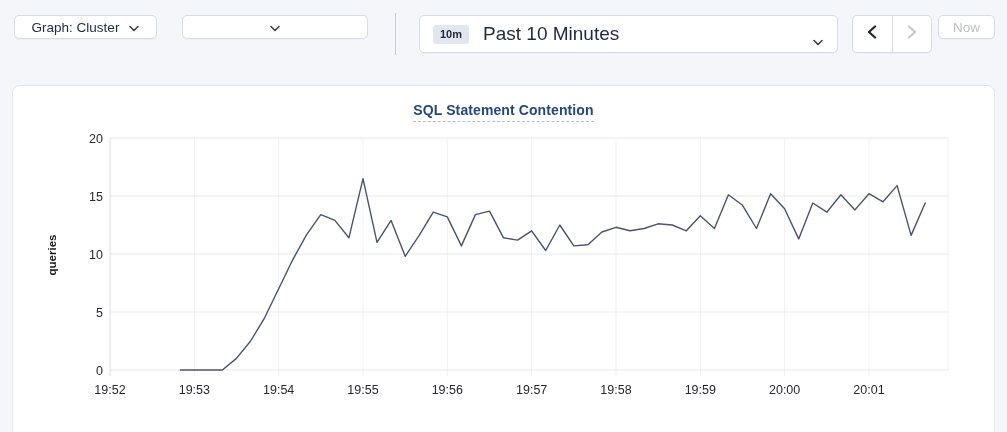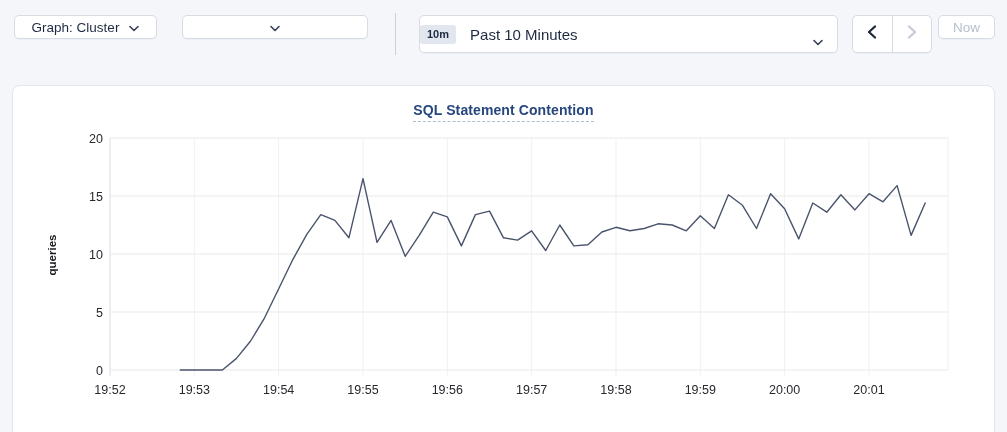--- a/index.html
+++ b/index.html
@@ -21,24 +21,24 @@
   .graph-btn{left:14px;width:143px;}
   .dash-btn{left:182px;width:186px;}
   .tb-divider{position:absolute;left:395px;top:13px;width:1px;height:42px;background:#c9cfd9;}
   .time-picker{
     position:absolute;left:419px;top:15px;width:419px;height:38px;box-sizing:border-box;
     background:#ffffff;border:1px solid #d6dbe4;border-radius:5px;
     display:flex;align-items:center;cursor:pointer;
     box-shadow:0 1px 1px rgba(40,55,80,0.03);
   }
   .time-badge{
-    background:#e2e6ee;border-radius:3px;
+    margin-left:13px;background:#e2e6ee;border-radius:3px;
     font-size:11px;font-weight:bold;color:#1e2a42;padding:4px 7px;line-height:1;
   }
-  .time-label{margin-left:14px;font-size:15px;color:#1e2a42;}
+  .time-label{margin-left:14px;font-size:19px;color:#1e2a42;}
   .time-picker .chev{position:absolute;right:14px;top:16px;}
   .arrow-group{
     position:absolute;left:852px;top:15px;width:80px;height:38px;box-sizing:border-box;
     background:#ffffff;border:1px solid #d6dbe4;border-radius:5px;display:flex;
     box-shadow:0 1px 1px rgba(40,55,80,0.03);
   }
   .arrow-cell{flex:1;display:flex;align-items:center;justify-content:center;cursor:pointer;}
   .arrow-cell.prev{border-right:1px solid #d6dbe4;}
   .now-btn{left:938px;width:57px;color:#b9c1cd;cursor:default;justify-content:flex-end;}
   

